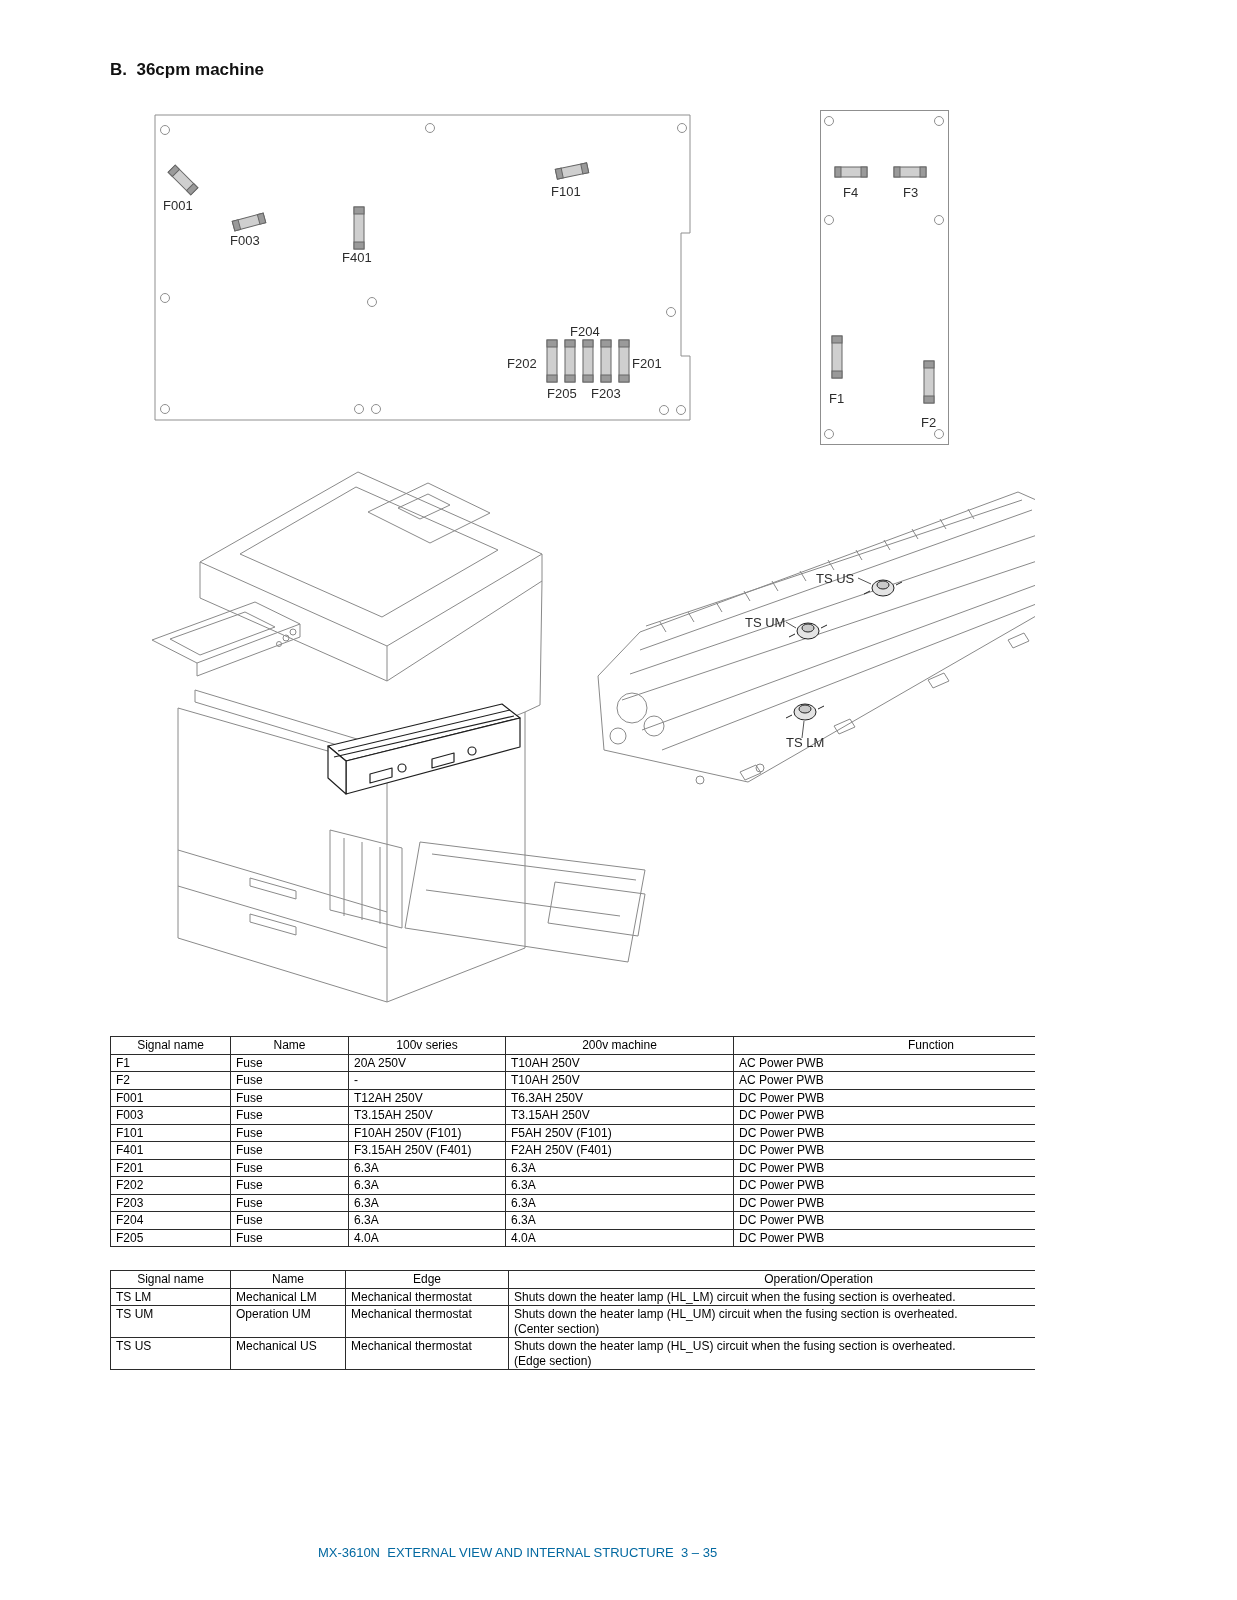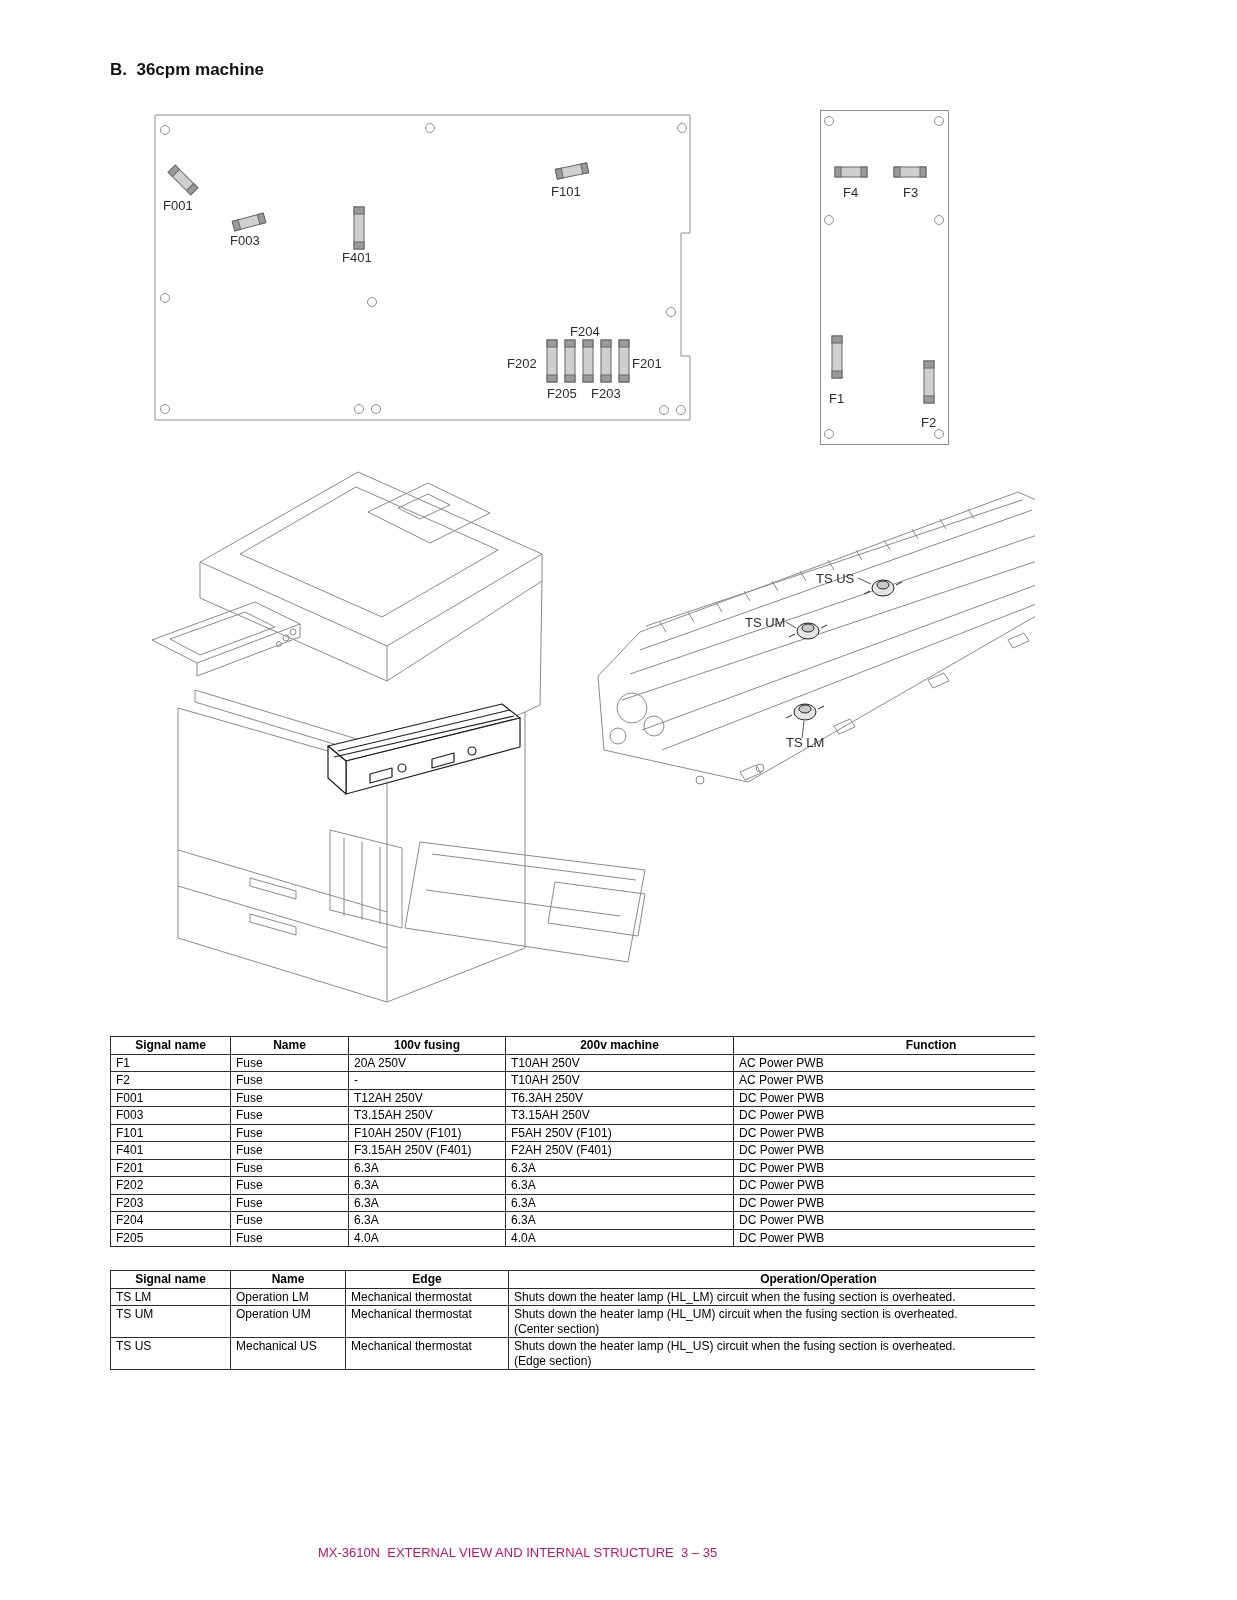--- a/index.html
+++ b/index.html
@@ -7,25 +7,25 @@
   body { font-family:"Liberation Sans", sans-serif; color:#000; }
   .page { position:relative; width:1035px; height:1600px; background:#fff; overflow:hidden; }
   .title { position:absolute; left:110px; top:60px; margin:0; font-size:17px; font-weight:bold; color:#111; white-space:pre; }
   svg.diagram { position:absolute; }
   #board-left   { left:150px; top:112px; }
   #board-right  { left:815px; top:105px; }
   #machines     { left:100px; top:450px; }
   svg text { font-family:"Liberation Sans", sans-serif; font-size:13px; fill:#2c2c2c; }
   table.tbl { position:absolute; border-collapse:collapse; table-layout:fixed; font-size:12px; background:#fff; }
   .tbl th, .tbl td { border:1px solid #2b2b2b; padding:1px 5px; line-height:14.5px; vertical-align:top; }
-  .tbl th { font-weight:bold; }
+  .tbl th { font-weight:normal; }
   .tbl td { text-align:left; white-space:pre-line; }
   #fuse-table   { left:110px; top:1036px; width:1018px; }
   #thermo-table { left:110px; top:1270px; width:1018px; }
-  .footer { position:absolute; left:0; top:1545px; width:100%; text-align:center; font-size:13px; color:#be185d; white-space:pre; }
+  .footer { position:absolute; left:0; top:1545px; width:100%; text-align:center; font-size:13px; color:#0369a1; white-space:pre; }
 </style>
 </head>
 <body>
 
 <div class="page">
 
   <h1 class="title">B.  36cpm machine</h1>
 
   <svg id="board-left" class="diagram" width="545" height="315" viewBox="0 0 545 315">
     <defs>
@@ -181,21 +181,21 @@
         <col style="width:120px">
         <col style="width:118px">
         <col style="width:157px">
         <col style="width:228px">
         <col style="width:395px">
       </colgroup>
     <thead>
       <tr>
         <th>Signal name</th>
         <th>Name</th>
-        <th>100v fusing</th>
+        <th>100v series</th>
         <th>200v machine</th>
         <th>Function</th>
       </tr>
     </thead>
     <tbody>
       <tr>
           <td>F1</td>
           <td>Fuse</td>
           <td>20A 250V</td>
           <td>T10AH 250V</td>
@@ -285,21 +285,21 @@
       <tr>
         <th>Signal name</th>
         <th>Name</th>
         <th>Edge</th>
         <th>Operation/Operation</th>
       </tr>
     </thead>
     <tbody>
       <tr>
           <td>TS LM</td>
-          <td>Operation LM</td>
+          <td>Mechanical LM</td>
           <td>Mechanical thermostat</td>
           <td>Shuts down the heater lamp (HL_LM) circuit when the fusing section is overheated.</td>
         </tr>
       <tr>
           <td>TS UM</td>
           <td>Operation UM</td>
           <td>Mechanical thermostat</td>
           <td>Shuts down the heater lamp (HL_UM) circuit when the fusing section is overheated.
 (Center section)</td>
         </tr>

